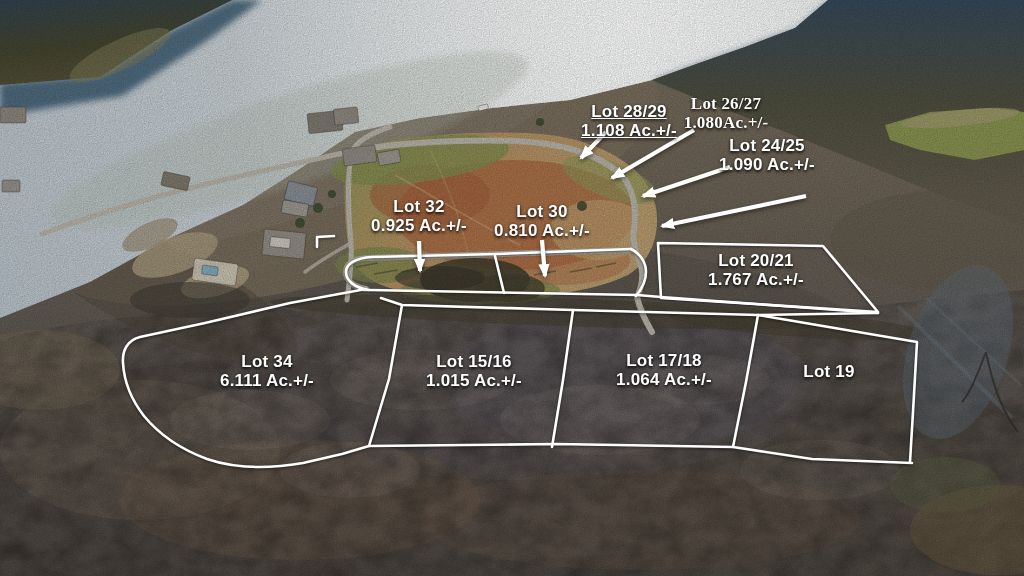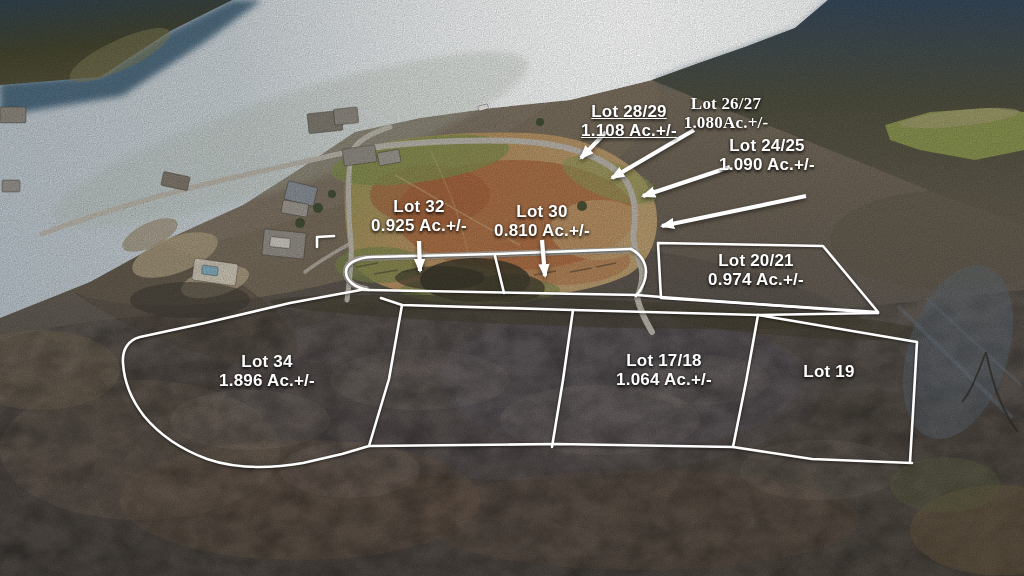--- a/index.html
+++ b/index.html
@@ -243,25 +243,29 @@
       <div class="lot-label" style="left: 419px; top: 216px;">
         <div>Lot 32</div>
         <div>0.925 Ac.+/-</div>
       </div>
       <div class="lot-label" style="left: 542px; top: 221px;">
         <div>Lot 30</div>
         <div>0.810 Ac.+/-</div>
       </div>
       <div class="lot-label" style="left: 756px; top: 270px;">
         <div>Lot 20/21</div>
-        <div>0.974 Ac.+/-</div>
+        <div>1.767 Ac.+/-</div>
       </div>
       <div class="lot-label" style="left: 267px; top: 371px;">
         <div>Lot 34</div>
-        <div>1.896 Ac.+/-</div>
+        <div>6.111 Ac.+/-</div>
+      </div>
+      <div class="lot-label" style="left: 474px; top: 371px;">
+        <div>Lot 15/16</div>
+        <div>1.015 Ac.+/-</div>
       </div>
       <div class="lot-label" style="left: 664px; top: 370px;">
         <div>Lot 17/18</div>
         <div>1.064 Ac.+/-</div>
       </div>
       <div class="lot-label" style="left: 829px; top: 372px;">
         <div>Lot 19</div>
       </div>
     </div>
 </div>

